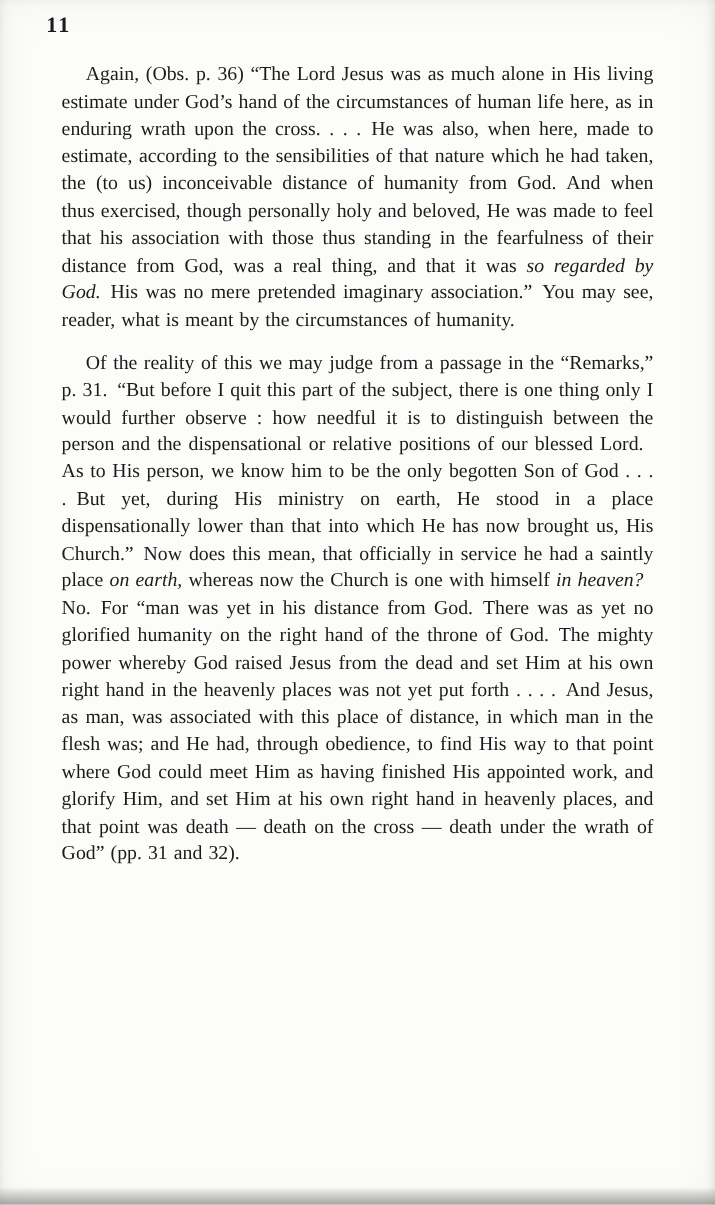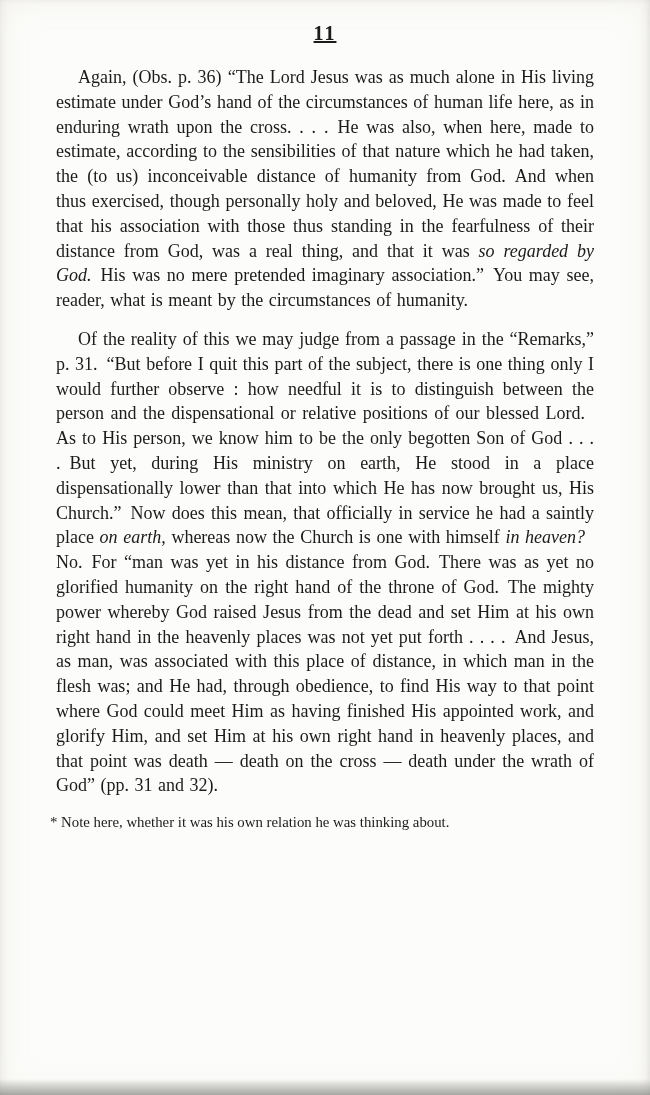--- a/index.html
+++ b/index.html
@@ -17,26 +17,24 @@
     background: #fcfcfa;
     color: #1b1b1b;
     box-sizing: border-box;
     padding: 8px 42px 0 42px;
     box-shadow:
       inset 0 0 35px rgba(160, 150, 130, 0.10),
       inset -5px 0 12px -8px rgba(130,130,130,0.45),
       inset 5px 0 12px -8px rgba(130,130,130,0.30);
   }
   .page-number {
-    text-align: center;
     font-size: 20px;
     font-weight: bold;
     letter-spacing: 2px;
-    margin: 14px 0 20px 0;
-    text-decoration: underline;
+    margin: 4px 0 20px 0;
   }
   .body-text {
     font-size: 18px;
     line-height: 24.8px;
     text-align: justify;
     word-spacing: 1px;
   }
   .para {
     margin: 14px;
     text-indent: 22px;
@@ -64,18 +62,15 @@
 <body>
 
 <div class="page">
   <div class="page-number">11</div>
 
   <div class="body-text">
       <p class="para"><span>Again, (Obs. p. 36) “The Lord Jesus was as much alone in His living estimate under God’s hand of the circumstances of human life here, as in enduring wrath upon the cross. . . . He was also, when here, made to estimate, according to the sensibilities of that nature which he had taken, the (to us) inconceivable distance of humanity from God. And when thus exercised, though personally holy and beloved, He was made to feel that his association with those thus standing in the fearfulness of their distance from God, was a real thing, and that it was </span><span class="italic">so regarded by God.</span><span> His was no mere pretended imaginary association.” You may see, reader, what is meant by the circumstances of humanity.</span></p>
       <p class="para"><span>Of the reality of this we may judge from a passage in the “Remarks,” p. 31. “But before I quit this part of the subject, there is one thing only I would further observe : how needful it is to distinguish between the person and the dispensational or relative positions of our blessed Lord. As to His person, we know him to be the only begotten Son of God . . . . But yet, during His ministry on earth, He stood in a place dispensationally lower than that into which He has now brought us, His Church.” Now does this mean, that officially in service he had a saintly place </span><span class="italic">on earth,</span><span> whereas now the Church is one with himself </span><span class="italic">in heaven?</span><span> No. For “man was yet in his distance from God. There was as yet no glorified humanity on the right hand of the throne of God. The mighty power whereby God raised Jesus from the dead and set Him at his own right hand in the heavenly places was not yet put forth . . . . And Jesus, as man, was associated with this place of distance, in which man in the flesh was; and He had, through obedience, to find His way to that point where God could meet Him as having finished His appointed work, and glorify Him, and set Him at his own right hand in heavenly places, and that point was death — death on the cross — death under the wrath of God” (pp. 31 and 32).</span></p>
     </div>
 
-  <div class="footnote">
-    <span><span>* Note here, whether it was his own relation he was thinking about.</span></span>
-  </div>
 
   <div class="scan-edge-bottom"></div>
 </div>
 
 </body></html>

